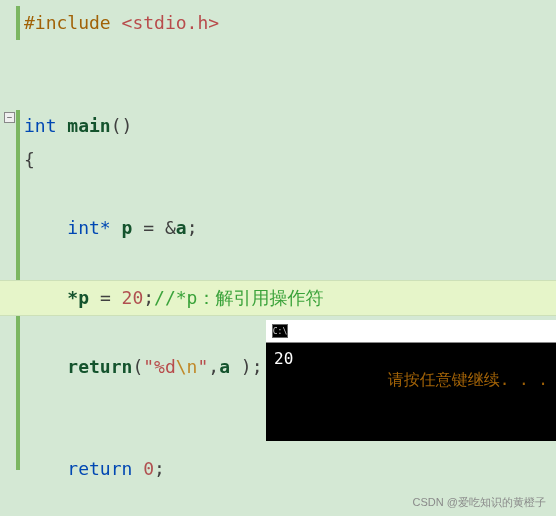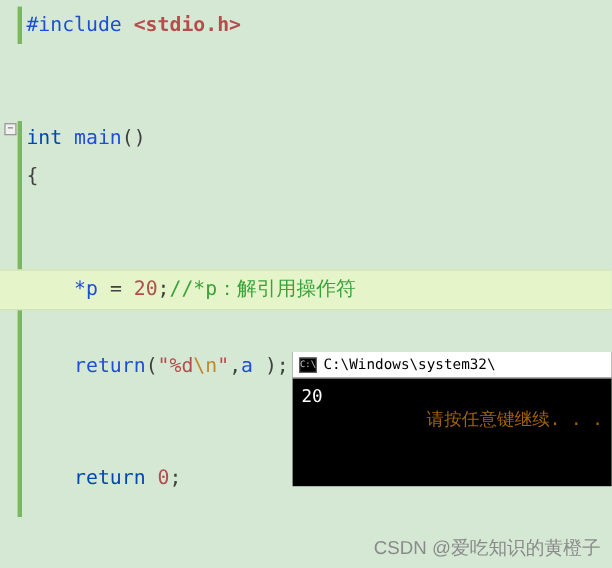--- a/index.html
+++ b/index.html
@@ -32,24 +32,24 @@
       width: 11px;
       height: 11px;
       border: 1px solid #888;
       background: #f0f0f0;
       font-size: 9px;
       line-height: 9px;
       text-align: center;
       color: #555;
     }
     .line { white-space: pre; }
-    .preproc { color: #1d4ed8; }
-    .angle-header { color: #b84c4c; font-weight: bold; }
+    .preproc { color: #a16207; }
+    .angle-header { color: #b84c4c; }
     .kw { color: #0047b3; margin-top: 27px; }
-    .ident { color: #1d4ed8; }
+    .ident { color: #14532d; font-weight: bold; }
     .plain { color: #404040; }
     .num { color: #b05050; }
     .op { color: #404040; }
     .paren { color: #404040; }
     .str { color: #b84c4c; }
     .esc { color: #c08828; }
     .comment { color: #3aa23a; }
     .highlighted {
       background: #e6f5c9;
       display: block;
@@ -92,21 +92,21 @@
       padding: 6px 8px 50px 8px;
       font-size: 16px;
       line-height: 1.3;
     }
     .console-line { white-space: pre; }
     .gray { color: #a16207; text-align: right; }
     .watermark {
       position: absolute;
       bottom: 6px;
       right: 10px;
-      font-size: 17px;
+      font-size: 11px;
       color: #8a8a8a;
       font-family: sans-serif;
     }
     .change-bar {
       position: absolute;
       left: 16px;
       width: 4px;
       background: #7bb661;
     }
     .cb1 { top: 6px; height: 34px; }
@@ -121,34 +121,34 @@
   <div class="fold-marker">−</div>
 </div>
 
 <div class="code-area">
   <div class="line"><span class="preproc">#include</span> <span class="angle-header">&lt;stdio.h&gt;</span></div>
   <div class="line"> </div>
   <div class="line"> </div>
   <div class="line"><span class="kw">int</span> <span class="ident">main</span><span class="paren">()</span></div>
   <div class="line"><span class="plain">{</span></div>
   <div class="line"> </div>
+  <div class="line">    <span class="kw">int*</span> <span class="ident">p</span> <span class="op">=</span> <span class="op">&amp;</span><span class="ident">a</span><span class="plain">;</span></div>
   <div class="line"> </div>
   <div class="line highlighted">    <span class="ident">*p</span> <span class="op">=</span> <span class="num">20</span><span class="plain">;</span><span class="comment">//*p：解引用操作符</span></div>
   <div class="line"> </div>
   <div class="line">    <span class="ident">return</span><span class="paren">(</span><span class="str">"</span><span class="str">%d</span><span class="esc">\n</span><span class="str">"</span><span class="plain">,</span><span class="ident">a</span><span class="paren"> )</span><span class="plain">;</span></div>
   <div class="line"> </div>
   <div class="line"> </div>
   <div class="line">    <span class="kw">return</span> <span class="num">0</span><span class="plain">;</span></div>
 
 </div>
 
 <div class="console">
   <div class="console-titlebar">
     <span class="console-icon">C:\</span>
-    <span>C:\Windows\system32\</span>
   </div>
   <div class="console-body">
     <div class="console-line">20</div>
     <div class="console-line gray">请按任意键继续. . .</div>
   </div>
 </div>
 
 <div class="watermark">CSDN @爱吃知识的黄橙子</div>
 
 </body></html>

